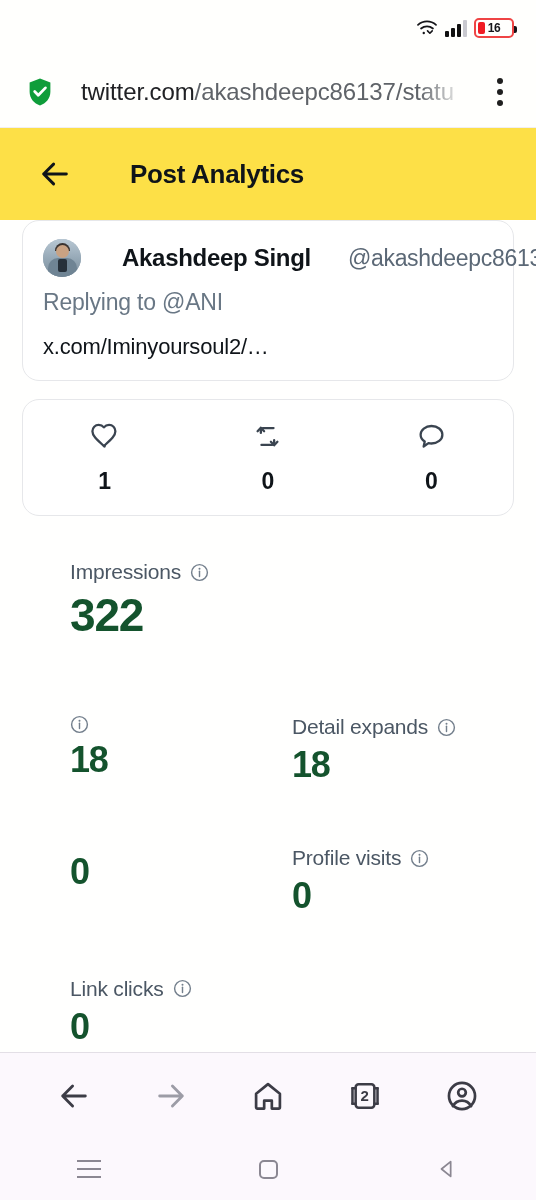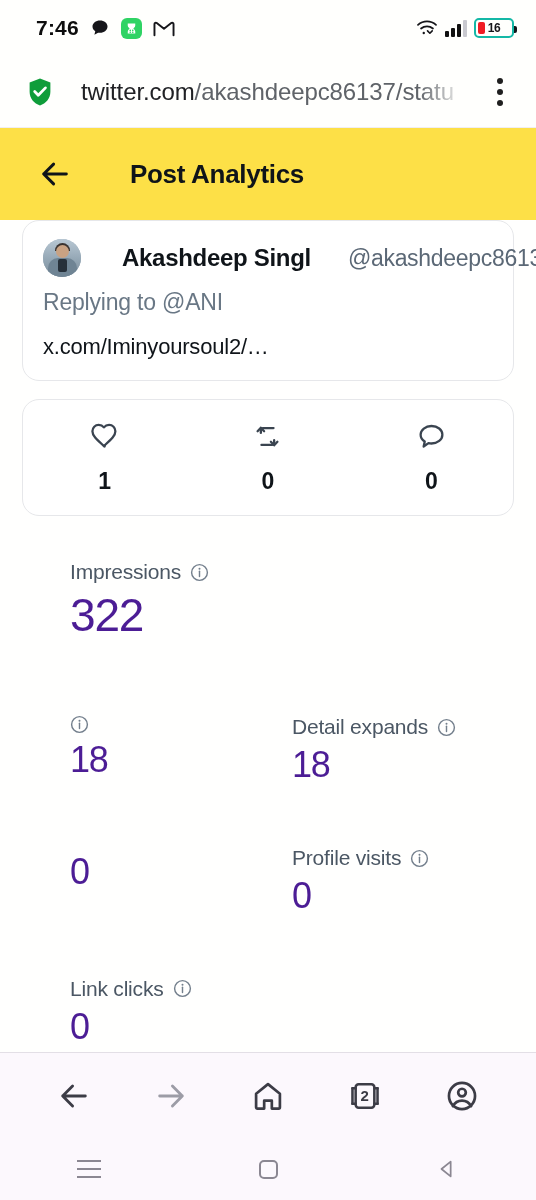--- a/index.html
+++ b/index.html
@@ -30,21 +30,21 @@
   .icon-gmail { width: 22px; height: 17px; display:inline-block; }
 
   .wifi { width: 22px; height: 18px; }
   .bars { display: flex; align-items: flex-end; gap: 2px; height: 17px; }
   .bars i { width: 4px; background: #111; display: block; border-radius: 1px; }
   .bars i:nth-child(1){ height: 6px; }
   .bars i:nth-child(2){ height: 9px; }
   .bars i:nth-child(3){ height: 13px; }
   .bars i:nth-child(4){ height: 17px; background: #c9c9cf; }
   .battery {
-    width: 40px; height: 20px; border: 2px solid #14b8a6; border-radius: 5px;
+    width: 40px; height: 20px; border: 2px solid #ef4444; border-radius: 5px;
     position: relative; display: flex; align-items: center; padding: 2px;
   }
   .battery::after {
     content:""; position:absolute; right:-5px; top:6px; width:3px; height:7px;
     background:#15151a; border-radius: 0 2px 2px 0;
   }
   .battery .fill { width: 7px; height: 100%; background: #f01b24; border-radius: 2px; }
   .battery .pct {
     position:absolute; left:0; right:0; text-align:center;
     font-size: 12px; font-weight: 700; color:#15151a; letter-spacing: -.3px;
@@ -121,21 +121,21 @@
   .engage-count { font-size: 23px; font-weight: 700; color: #0f1419; }
 
   
   .metrics { padding: 0 22px; margin-top: 44px; margin-left: 48px; }
   .metric-row { display: flex; }
   .metric { width: 50%; }
   .metric.full { width: 100%; }
   .metric-label-row { display: flex; align-items: center; gap: 9px; }
   .metric-label { font-size: 21px; color: #4b5764; letter-spacing: -.2px; }
   .metric-value {
-    margin-top: 7px; font-weight: 400; color: #4c1d95; letter-spacing: -1.2px;
+    margin-top: 7px; font-weight: 700; color: #14532d; letter-spacing: -1.2px;
     line-height: 1.05;
   }
   .metric.hero .metric-value { font-size: 46px; }
   .metric-value.std { font-size: 36px; }
   .info-icon { width: 19px; height: 19px; display: block; }
 
   .gap-lg { height: 76px; }
   .gap-md { height: 62px; }
 
   
@@ -160,42 +160,20 @@
   .nav-hamburger { display: flex; flex-direction: column; gap: 6px; }
   .nav-hamburger span { width: 24px; height: 2px; background: #8b8792; display: block; }
   .nav-square { width: 19px; height: 19px; border: 2px solid #8b8792; border-radius: 5px; }
 </style>
 </head>
 <body>
 
 <div id="app">
 
   <div class="statusbar">
-    <div class="sb-left">
-      <span class="sb-time">7:46</span>
-      <span class="icon-tag">
-        <svg viewBox="0 0 24 24" width="20" height="20">
-            <path d="M12 3C6.9 3 3 6.3 3 10.3c0 2.3 1.3 4.3 3.3 5.6l-1 4.1 4.4-2.4c.7.1 1.5.2 2.3.2 5.1 0 9-3.3 9-7.5S17.1 3 12 3z" fill="#16161a"></path>
-          </svg>
-      </span>
-      <span class="icon-greenapp">
-        <svg viewBox="0 0 24 24" width="15" height="15">
-          <path d="M6 4h12v3c0 3-3 4-3 5s3 2 3 5v3H6v-3c0-3 3-4 3-5S6 10 6 7V4z" fill="#ffffff"></path>
-          <circle cx="10" cy="15" r="1.3" fill="#2fd364"></circle>
-            <circle cx="14" cy="15" r="1.3" fill="#2fd364"></circle>
-          <circle cx="10" cy="18" r="1.3" fill="#2fd364"></circle>
-            <circle cx="14" cy="18" r="1.3" fill="#2fd364"></circle>
-        </svg>
-      </span>
-      <span class="icon-gmail">
-        <svg viewBox="0 0 24 18" width="22" height="17">
-          <path d="M1.6 16.4V4.2c0-1.3 1.5-2 2.5-1.2L12 9.2l7.9-6.2c1-.8 2.5-.1 2.5 1.2v12.2" fill="none" stroke="#16161a" stroke-width="2.1" stroke-linejoin="round" stroke-linecap="round"></path>
-        </svg>
-      </span>
-    </div>
     <div class="sb-right">
       <span class="wifi">
         <svg viewBox="0 0 24 20" width="22" height="18">
           <path d="M2 6.5C4.8 4 8.3 2.6 12 2.6s7.2 1.4 10 3.9" fill="none" stroke="#16161a" stroke-width="2" stroke-linecap="round"></path>
           <path d="M5.4 10.6C7.3 9 9.6 8.1 12 8.1s4.7.9 6.6 2.5" fill="none" stroke="#16161a" stroke-width="2" stroke-linecap="round"></path>
           <circle cx="8.4" cy="15.6" r="1.3" fill="#16161a"></circle>
           <path d="M12.6 13.2l2.6 2.6 2.6-2.6" fill="none" stroke="#16161a" stroke-width="1.8" stroke-linecap="round" stroke-linejoin="round"></path>
         </svg>
       </span>
       <span class="bars">

